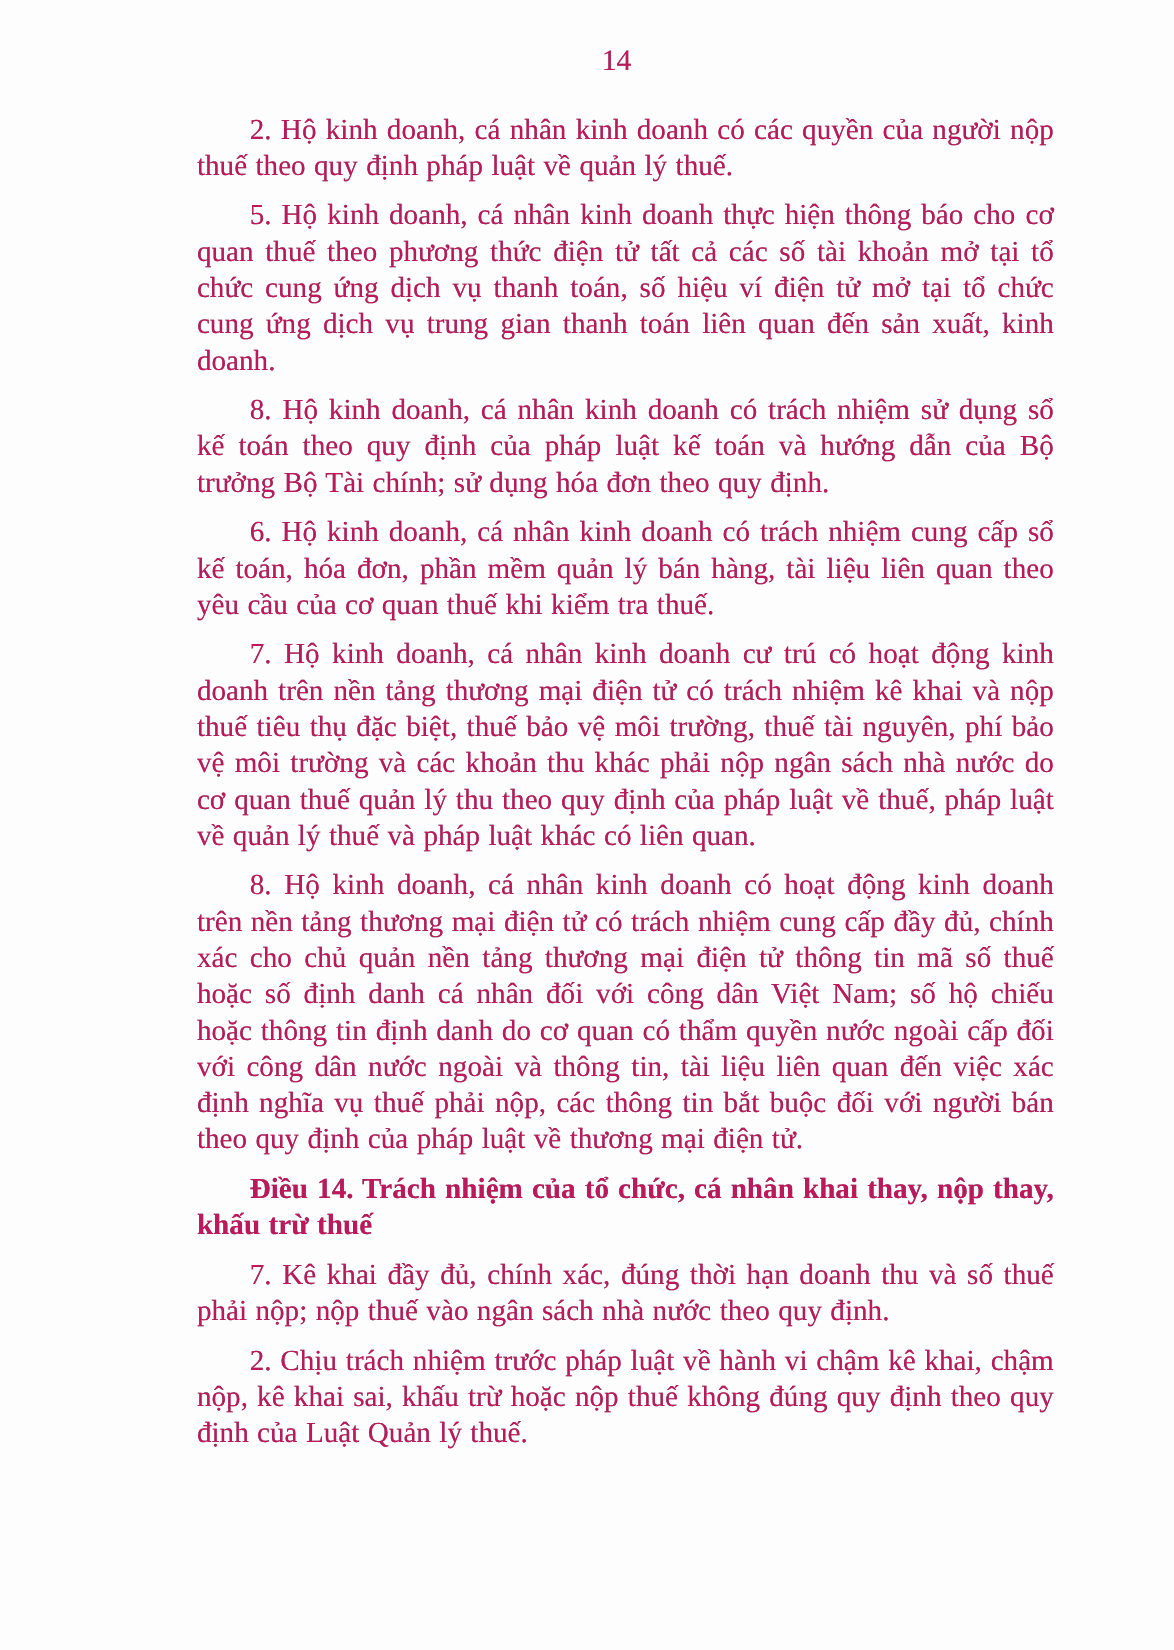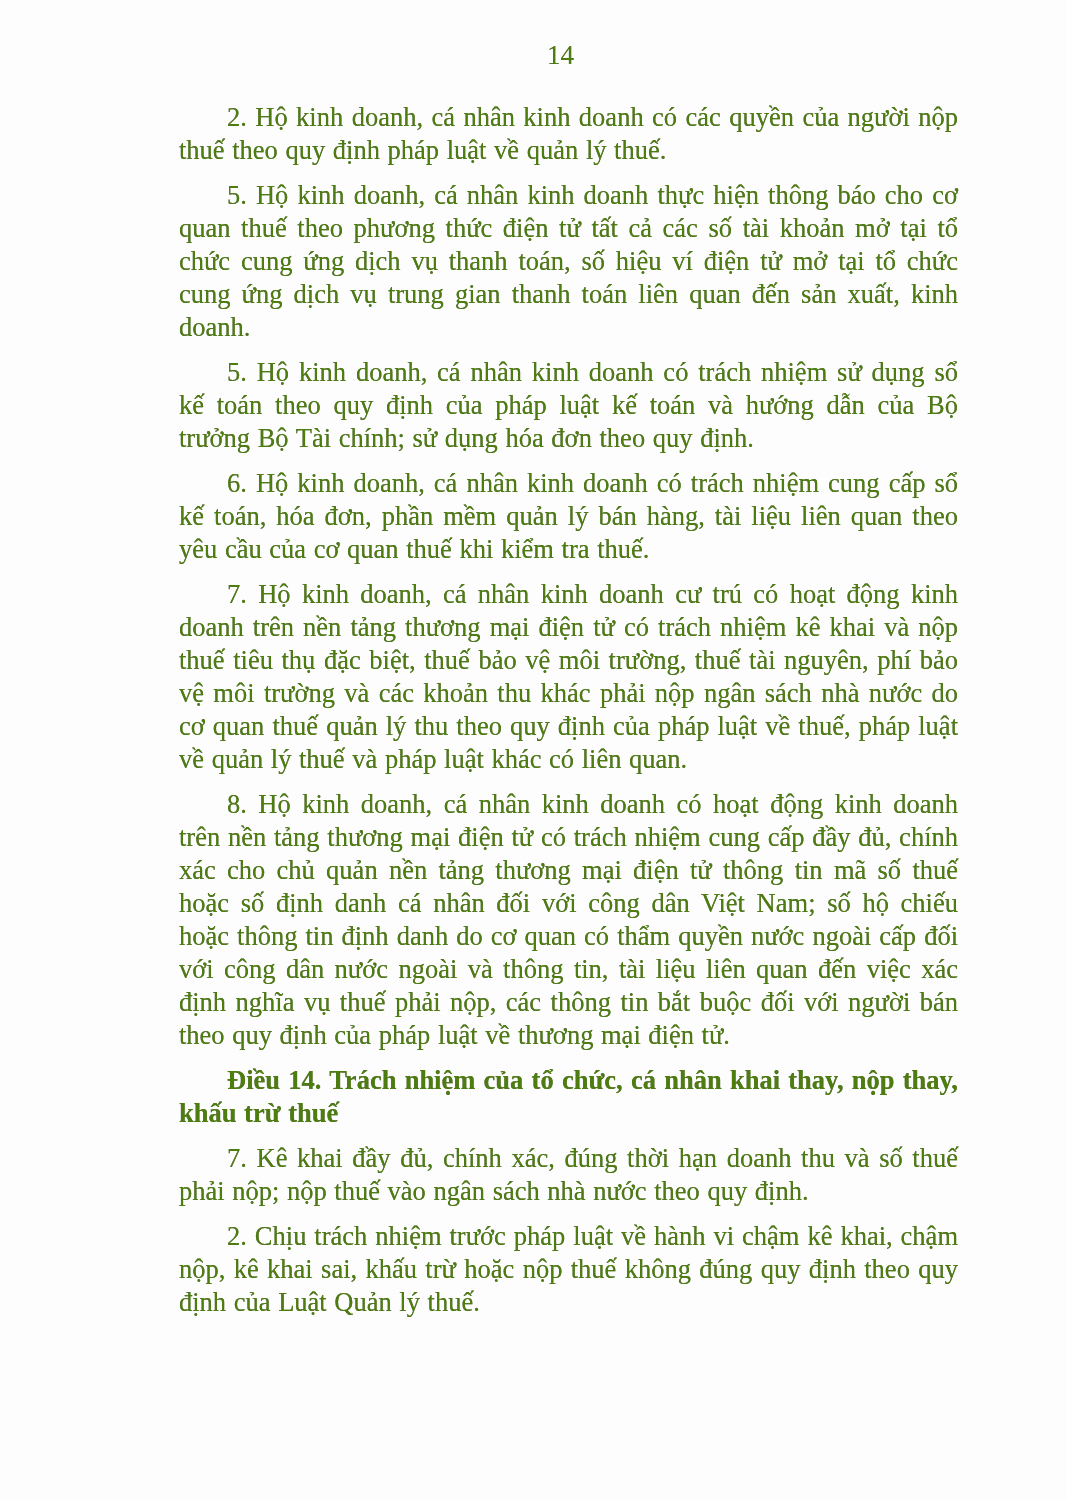--- a/index.html
+++ b/index.html
@@ -8,21 +8,21 @@
     background: #fdfdfd;
   }
   .sheet {
     position: relative;
     width: 1067px;
     height: 1500px;
     margin: 0 auto;
     background: #fdfdfd;
     overflow: hidden;
     font-family: "Liberation Serif", "DejaVu Serif", serif;
-    color: #4d7c0f;
+    color: #be185d;
     
     text-shadow: 0 0 0.6px rgba(20,20,20,0.55);
   }
   .page-number {
     position: absolute;
     top: 40px;
     left: 163px;
     width: 795px;
     text-align: center;
     font-size: 27px;
@@ -49,21 +49,21 @@
 </head>
 <body>
 
 <div class="sheet">
 
   <div class="page-number">14</div>
 
   <div class="content">
     <p>2. Hộ kinh doanh, cá nhân kinh doanh có các quyền của người nộp thuế theo quy định pháp luật về quản lý thuế.</p>
     <p>5. Hộ kinh doanh, cá nhân kinh doanh thực hiện thông báo cho cơ quan thuế theo phương thức điện tử tất cả các số tài khoản mở tại tổ chức cung ứng dịch vụ thanh toán, số hiệu ví điện tử mở tại tổ chức cung ứng dịch vụ trung gian thanh toán liên quan đến sản xuất, kinh doanh.</p>
-    <p>5. Hộ kinh doanh, cá nhân kinh doanh có trách nhiệm sử dụng sổ kế toán theo quy định của pháp luật kế toán và hướng dẫn của Bộ trưởng Bộ Tài chính; sử dụng hóa đơn theo quy định.</p>
+    <p>8. Hộ kinh doanh, cá nhân kinh doanh có trách nhiệm sử dụng sổ kế toán theo quy định của pháp luật kế toán và hướng dẫn của Bộ trưởng Bộ Tài chính; sử dụng hóa đơn theo quy định.</p>
     <p>6. Hộ kinh doanh, cá nhân kinh doanh có trách nhiệm cung cấp sổ kế toán, hóa đơn, phần mềm quản lý bán hàng, tài liệu liên quan theo yêu cầu của cơ quan thuế khi kiểm tra thuế.</p>
     <p>7. Hộ kinh doanh, cá nhân kinh doanh cư trú có hoạt động kinh doanh trên nền tảng thương mại điện tử có trách nhiệm kê khai và nộp thuế tiêu thụ đặc biệt, thuế bảo vệ môi trường, thuế tài nguyên, phí bảo vệ môi trường và các khoản thu khác phải nộp ngân sách nhà nước do cơ quan thuế quản lý thu theo quy định của pháp luật về thuế, pháp luật về quản lý thuế và pháp luật khác có liên quan.</p>
     <p>8. Hộ kinh doanh, cá nhân kinh doanh có hoạt động kinh doanh trên nền tảng thương mại điện tử có trách nhiệm cung cấp đầy đủ, chính xác cho chủ quản nền tảng thương mại điện tử thông tin mã số thuế hoặc số định danh cá nhân đối với công dân Việt Nam; số hộ chiếu hoặc thông tin định danh do cơ quan có thẩm quyền nước ngoài cấp đối với công dân nước ngoài và thông tin, tài liệu liên quan đến việc xác định nghĩa vụ thuế phải nộp, các thông tin bắt buộc đối với người bán theo quy định của pháp luật về thương mại điện tử.</p>
     <p class="heading">Điều 14. Trách nhiệm của tổ chức, cá nhân khai thay, nộp thay, khấu trừ thuế</p>
     <p>7. Kê khai đầy đủ, chính xác, đúng thời hạn doanh thu và số thuế phải nộp; nộp thuế vào ngân sách nhà nước theo quy định.</p>
     <p>2. Chịu trách nhiệm trước pháp luật về hành vi chậm kê khai, chậm nộp, kê khai sai, khấu trừ hoặc nộp thuế không đúng quy định theo quy định của Luật Quản lý thuế.</p>
   </div>
 
 </div>
 

